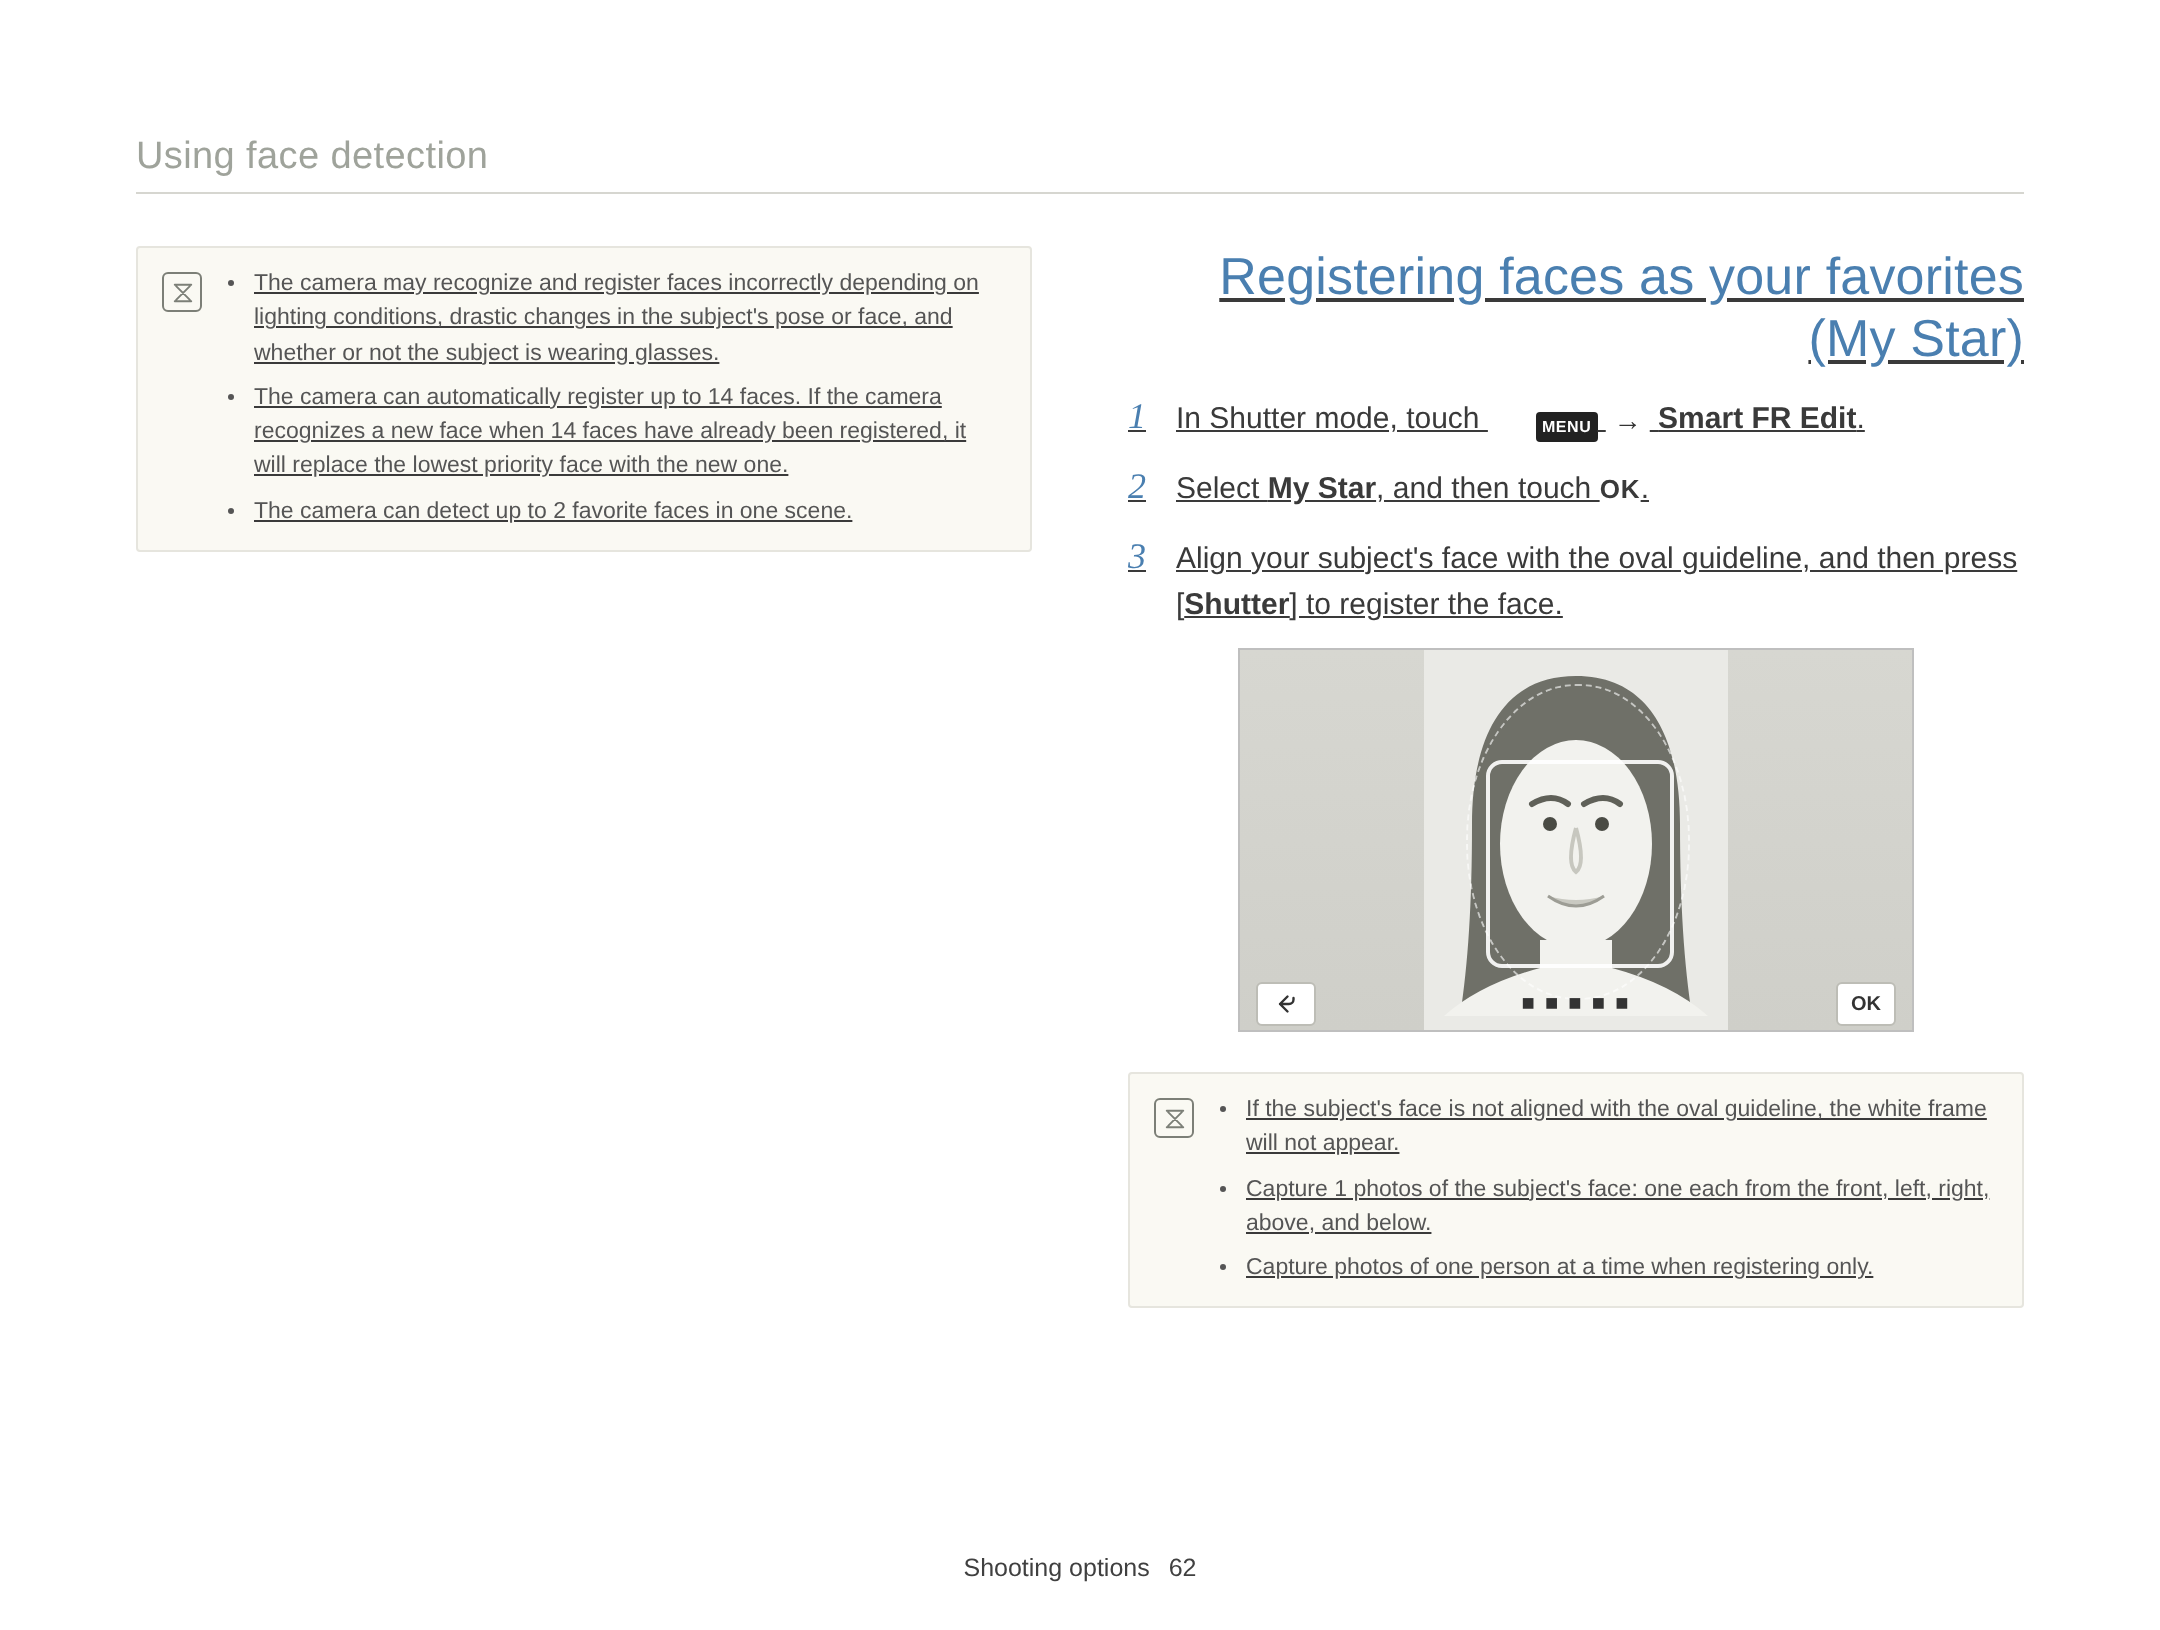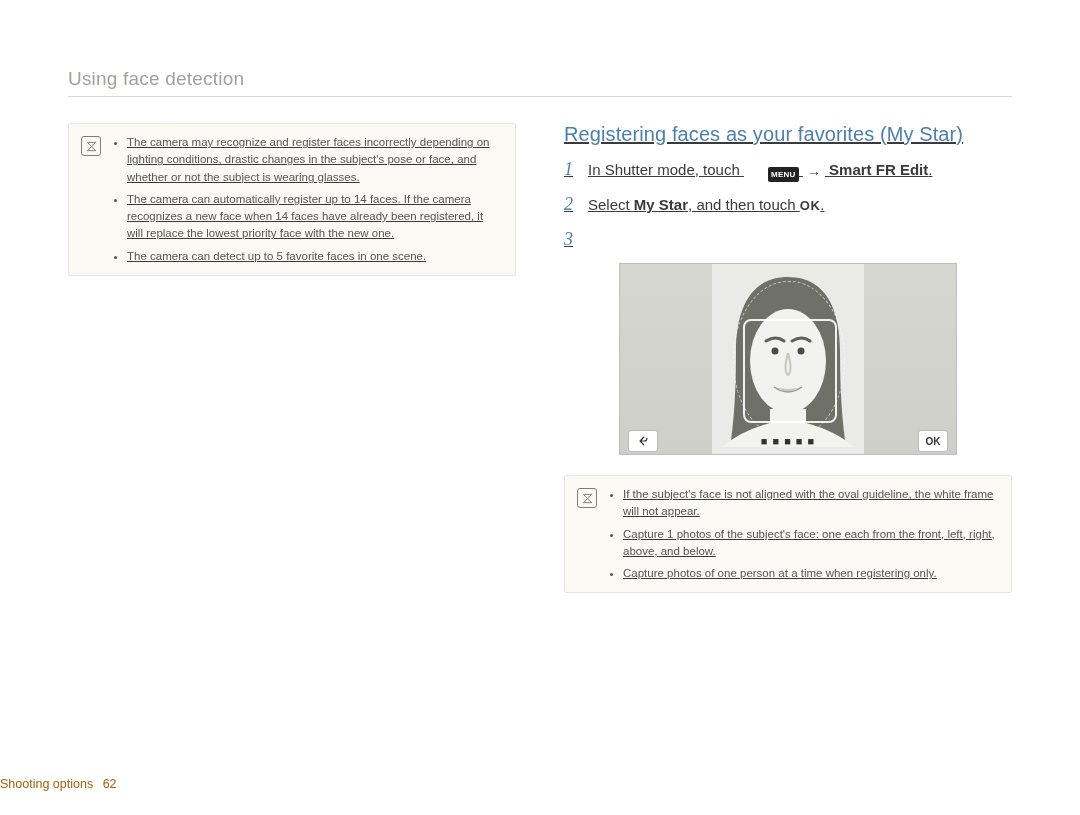--- a/index.html
+++ b/index.html
@@ -60,25 +60,26 @@
   .note-content li{
     font-size:11.5px;
     line-height:1.5;
     color:#555;
     margin-bottom:5px;
   }
   .note-content li:last-child{margin-bottom:0;}
 
   
   .title{
-    font-size:20px;
+    font-size:26px;
     color:var(--accent);
     font-weight:400;
     margin:0 0 10px 0;
     letter-spacing:.1px;
+    text-align:right;
   }
   .intro{
     font-size:14.5px;
     line-height:1.45;
     margin:0 0 16px 0;
     color:#444;
   }
   .steps{margin:0;padding:0;list-style:none;}
   .step{
     display:flex;
@@ -159,21 +160,22 @@
     height:20px;min-width:28px;
     display:flex;align-items:center;justify-content:center;
     font-size:10px;font-weight:700;color:#333;
   }
   .btn-back svg{width:12px;height:12px;}
   .dots{color:#333;font-size:11px;letter-spacing:1px;font-weight:700;}
 
   
   .footer{
     position:absolute;left:0;right:0;bottom:24px;
-    font-size:12.5px;color:#a16207;
+    text-align:center;
+    font-size:12.5px;color:#404040;
   }
   .footer .pn{font-weight:400;margin-left:6px;}
 </style>
 </head>
 <body>
 
 <div class="page">
 
   <div class="section-heading">Using face detection</div>
 
@@ -183,21 +185,21 @@
       <div class="notebox">
         <div class="note-icon">
           <svg viewBox="0 0 16 16">
               <path d="M2 2 L14 2 M2 14 L14 14 M3 3 L13 13 M13 3 L3 13" stroke="#7c7f77" stroke-width="1.4" stroke-linecap="round" fill="none"></path>
             </svg>
         </div>
         <div class="note-content">
           <ul>
             <li>The camera may recognize and register faces incorrectly depending on lighting conditions, drastic changes in the subject's pose or face, and whether or not the subject is wearing glasses.</li>
             <li>The camera can automatically register up to 14 faces. If the camera recognizes a new face when 14 faces have already been registered, it will replace the lowest priority face with the new one.</li>
-            <li>The camera can detect up to 5 favorite faces in one scene.</li>
+            <li>The camera can detect up to 2 favorite faces in one scene.</li>
           </ul>
         </div>
       </div>
     </div>
 
     <div class="col">
       <h2 class="title">Registering faces as your favorites (My Star)</h2>
 
       <ol class="steps">
         <li class="step">
@@ -211,20 +213,23 @@
         </li>
         <li class="step">
           <span class="num">2</span>
           <span class="body">
             <span>Select </span><span class="strong">My Star</span><span>, and then touch </span>
             <span class="ok-chip">OK</span><span>.</span>
           </span>
         </li>
         <li class="step">
           <span class="num">3</span>
+          <span class="body">
+            <span>Align your subject's face with the oval guideline, and then press [</span><span class="strong">Shutter</span><span>] to register the face.</span>
+          </span>
         </li>
       </ol>
 
       <div class="device">
         <div class="bg-split-l"></div>
         <div class="bg-split-r"></div>
         <div class="center">
           <div class="face-wrap">
             <svg viewBox="0 0 140 176">
 

